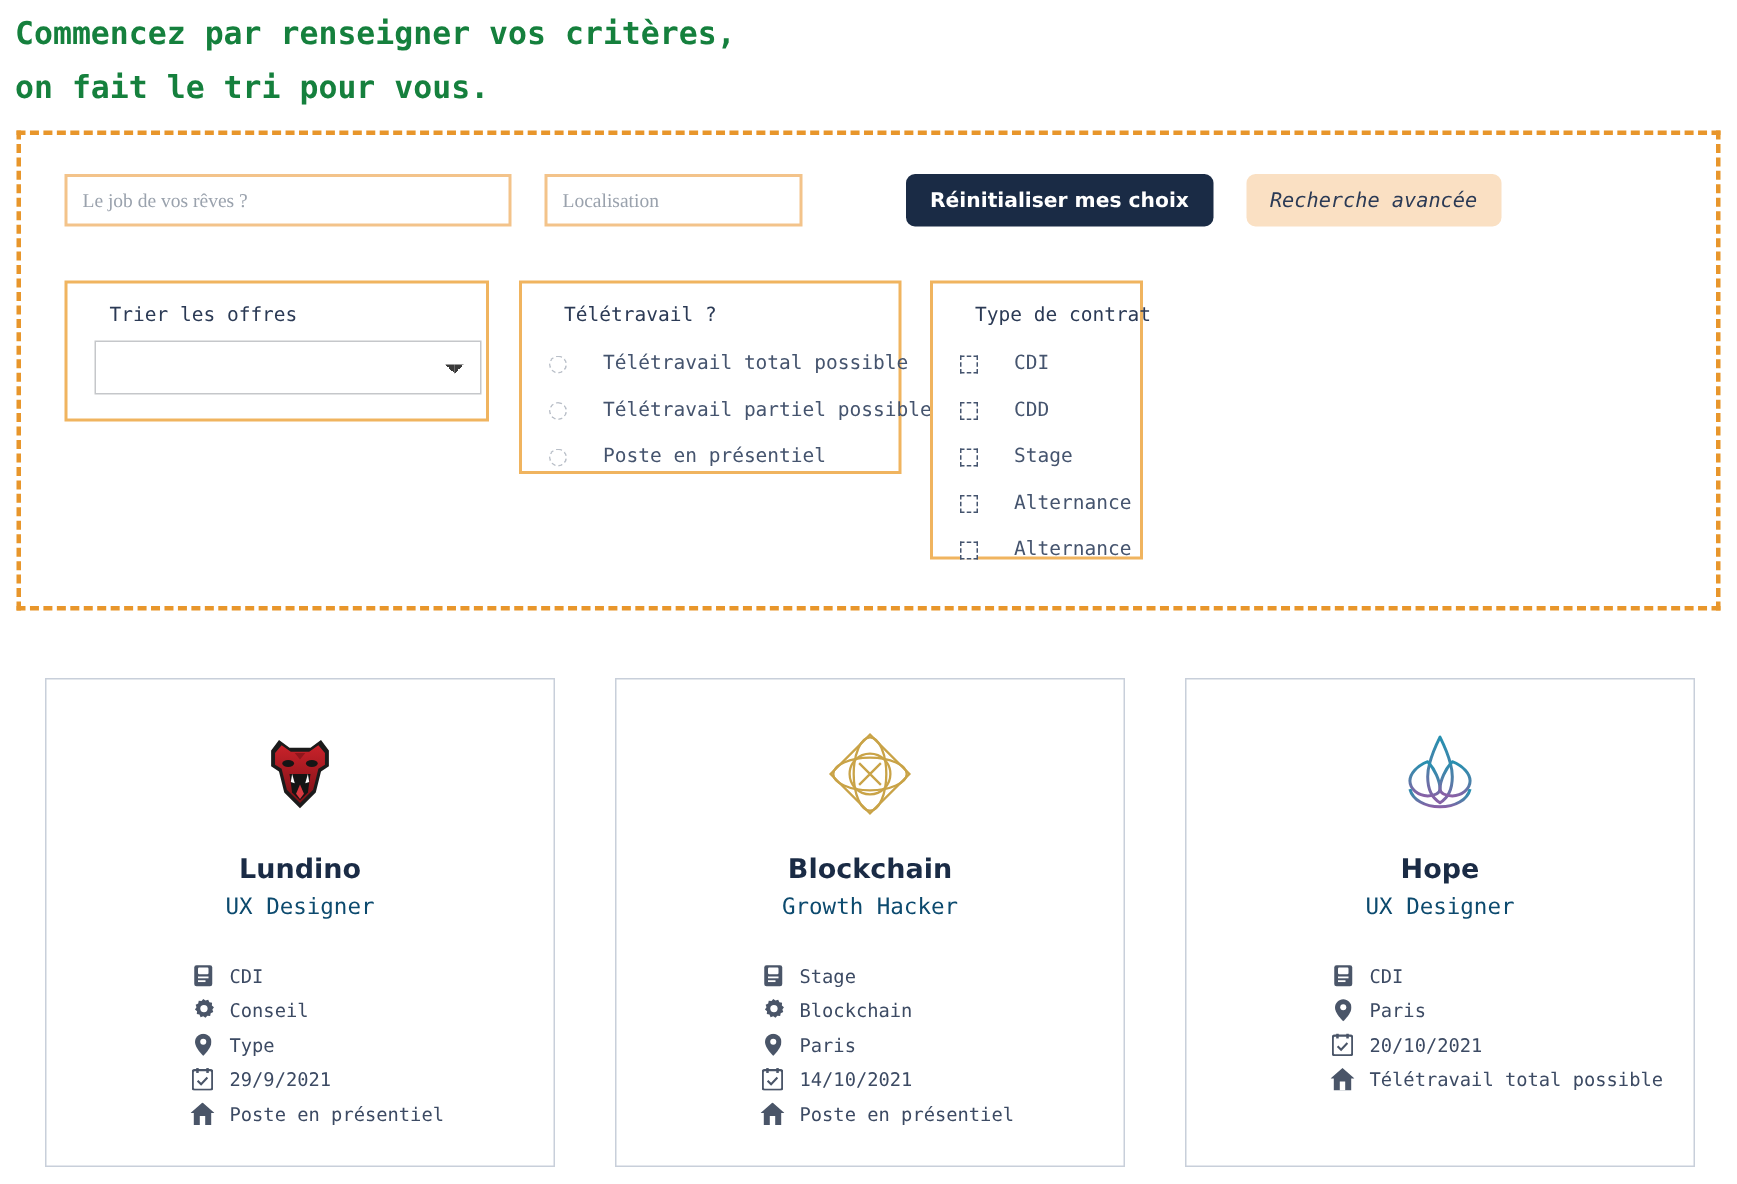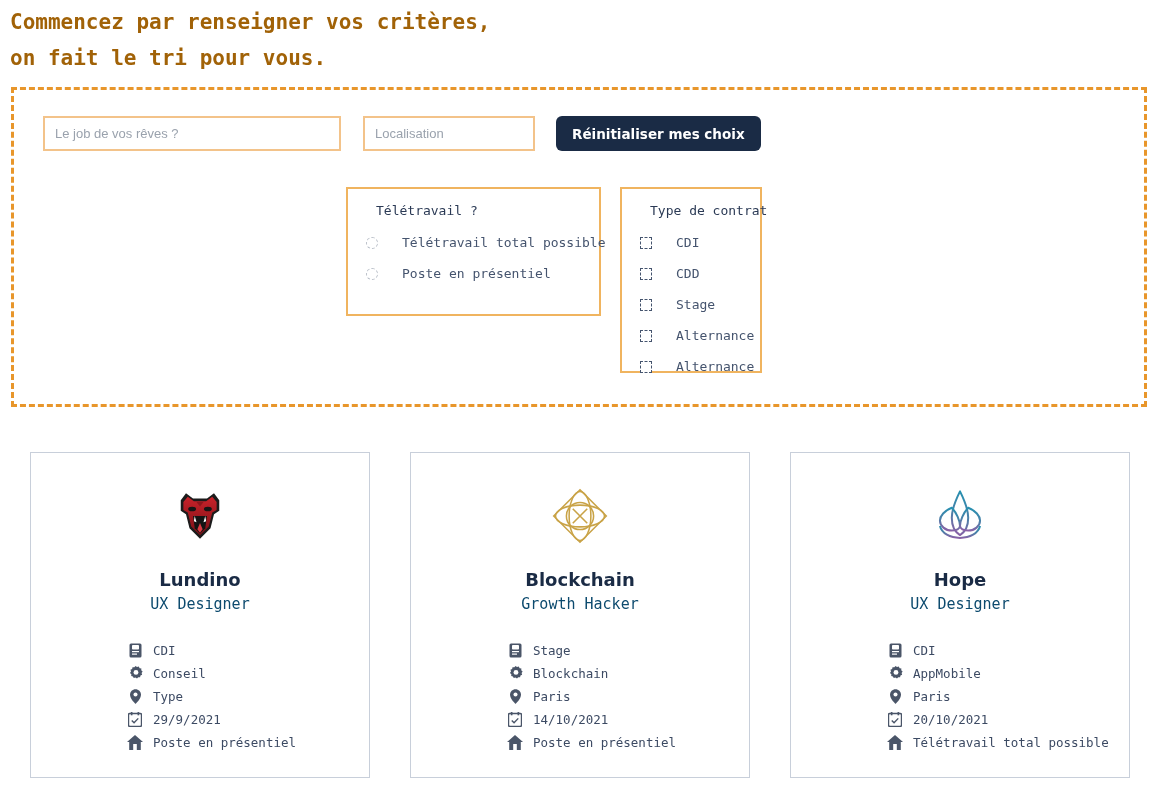--- a/index.html
+++ b/index.html
@@ -15,21 +15,21 @@
     font-family: "DejaVu Sans Mono", monospace;
     color: #2b3a55;
   }
 
   
   .headline {
     font-family: "DejaVu Sans Mono", monospace;
     font-weight: bold;
     font-size: 21px;
     line-height: 36px;
-    color: #a16207;
+    color: #15803d;
     padding: 4px 0 0 10px;
     letter-spacing: 0px;
   }
   .headline-line { white-space: pre; display: block; }
 
   
   .search-panel {
     position: absolute;
     left: 11px;
     top: 87px;
@@ -45,21 +45,21 @@
     top: 26px;
     display: flex;
     align-items: center;
     gap: 0px;
   }
 
   .txt-input {
     height: 35px;
     border: 2px solid #F3C38A;
     background: #fff;
-    font-family: Liberation Sans, sans-serif;
+    font-family: Liberation Serif, serif;
     font-size: 13px;
     color: #a21caf;
     padding: 0 10px;
     outline: none;
   }
   .txt-input::placeholder { color: #9aa2ad; }
   #job-input { width: 298px; margin-right: 22px; }
   #loc-input { width: 172px; margin-right: 21px; }
 
   .btn-reset {
@@ -68,20 +68,21 @@
     background: #1A2B45;
     color: #ffffff;
     border: none;
     border-radius: 6px;
     font-family: "DejaVu Sans", sans-serif;
     font-weight: bold;
     font-size: 13.5px;
     cursor: pointer;
     margin-right: 22px;
     white-space: nowrap;
+    margin-left: 48px;
   }
 
   .btn-advanced {
     height: 35px;
     padding: 0 16px;
     background: #FAE0C3;
     color: #2b3a55;
     border: none;
     border-radius: 6px;
     font-family: "DejaVu Sans Mono", monospace;
@@ -246,28 +247,39 @@
   <span class="headline-line">Commencez par renseigner vos critères,</span>
   <span class="headline-line">on fait le tri pour vous.</span>
 </div>
 
 <div class="search-panel">
 
   <div class="row-top">
     <input class="txt-input" id="job-input" type="text" placeholder="Le job de vos rêves ?" style="">
     <input class="txt-input" id="loc-input" type="text" placeholder="Localisation" style="">
     <button class="btn-reset">Réinitialiser mes choix</button>
-  </div>
-
+    <button class="btn-advanced">Recherche avancée</button>
+  </div>
+
+  <div class="fbox" id="box-sort">
+    <div class="fbox-title">Trier les offres</div>
+    <select class="sort-select">
+      <option></option>
+    </select>
+  </div>
 
   <div class="fbox" id="box-remote">
     <div class="fbox-title">Télétravail ?</div>
     <div class="opt-row">
       <span class="radio-mark"></span>
       <span class="opt-label">Télétravail total possible</span>
+    </div>
+    <div class="opt-row">
+      <span class="radio-mark"></span>
+      <span class="opt-label">Télétravail partiel possible</span>
     </div>
     <div class="opt-row">
       <span class="radio-mark"></span>
       <span class="opt-label">Poste en présentiel</span>
     </div>
   </div>
 
   <div class="fbox" id="box-contract">
     <div class="fbox-title">Type de contrat</div>
     <div class="opt-row">
@@ -464,29 +476,20 @@
               <rect x="0.5" y="0.5" width="12" height="14" rx="1.5" fill="#4a5568"></rect>
               <rect x="3" y="2" width="7" height="4.5" rx="0.8" fill="#ffffff"></rect>
               <rect x="3" y="8" width="7" height="1.2" fill="#ffffff"></rect>
               <rect x="3" y="10.5" width="5" height="1.2" fill="#ffffff"></rect>
             </svg>
         </span>
         <span class="detail-text">CDI</span>
       </div>
       <div class="detail-row">
         <span class="detail-icon">
-          <svg width="15" height="15" viewBox="0 0 16 16">
-              <path fill="#4a5568" d="M8 0 L9.6 1.1 L11.5 0.6 L12.4 2.3 L14.3 2.6 L14.1 4.6 L15.6 5.8 L14.5 7.4 L15.1 9.3 L13.3 10.1 L12.9 12 L10.9 11.9 L9.6 13.4 L8 12.3 L6.1 12.9 L5.3 11.1 L3.4 10.7 L3.6 8.7 L2.1 7.5 L3.2 5.9 L2.6 4 L4.4 3.2 L4.8 1.3 L6.8 1.4 Z"></path>
-              <circle cx="8.5" cy="6.8" r="2.6" fill="#ffffff"></circle>
-            </svg>
-        </span>
-        <span class="detail-text">AppMobile</span>
-      </div>
-      <div class="detail-row">
-        <span class="detail-icon">
           <svg width="11" height="15" viewBox="0 0 12 16">
               <path fill="#4a5568" d="M6 0 C2.7 0 0 2.7 0 6 C0 10.5 6 16 6 16 C6 16 12 10.5 12 6 C12 2.7 9.3 0 6 0 Z"></path>
               <circle cx="6" cy="5.8" r="2.2" fill="#ffffff"></circle>
             </svg>
         </span>
         <span class="detail-text">Paris</span>
       </div>
       <div class="detail-row">
         <span class="detail-icon">
           <svg width="14" height="15" viewBox="0 0 15 16">

